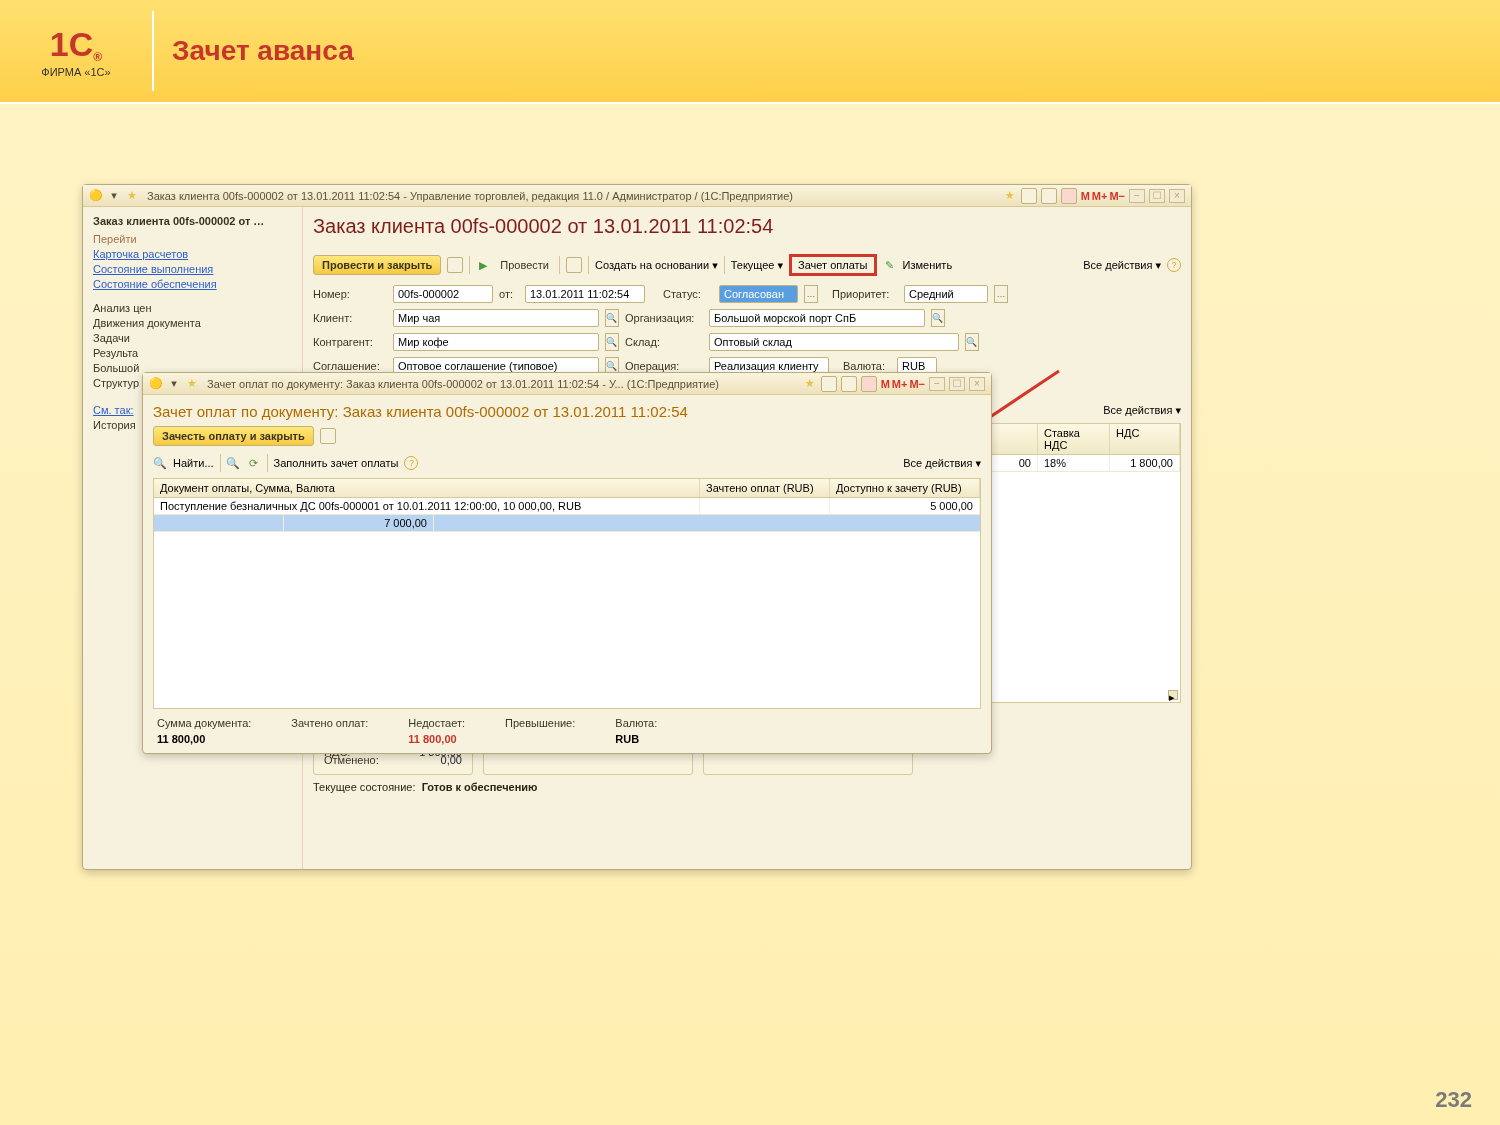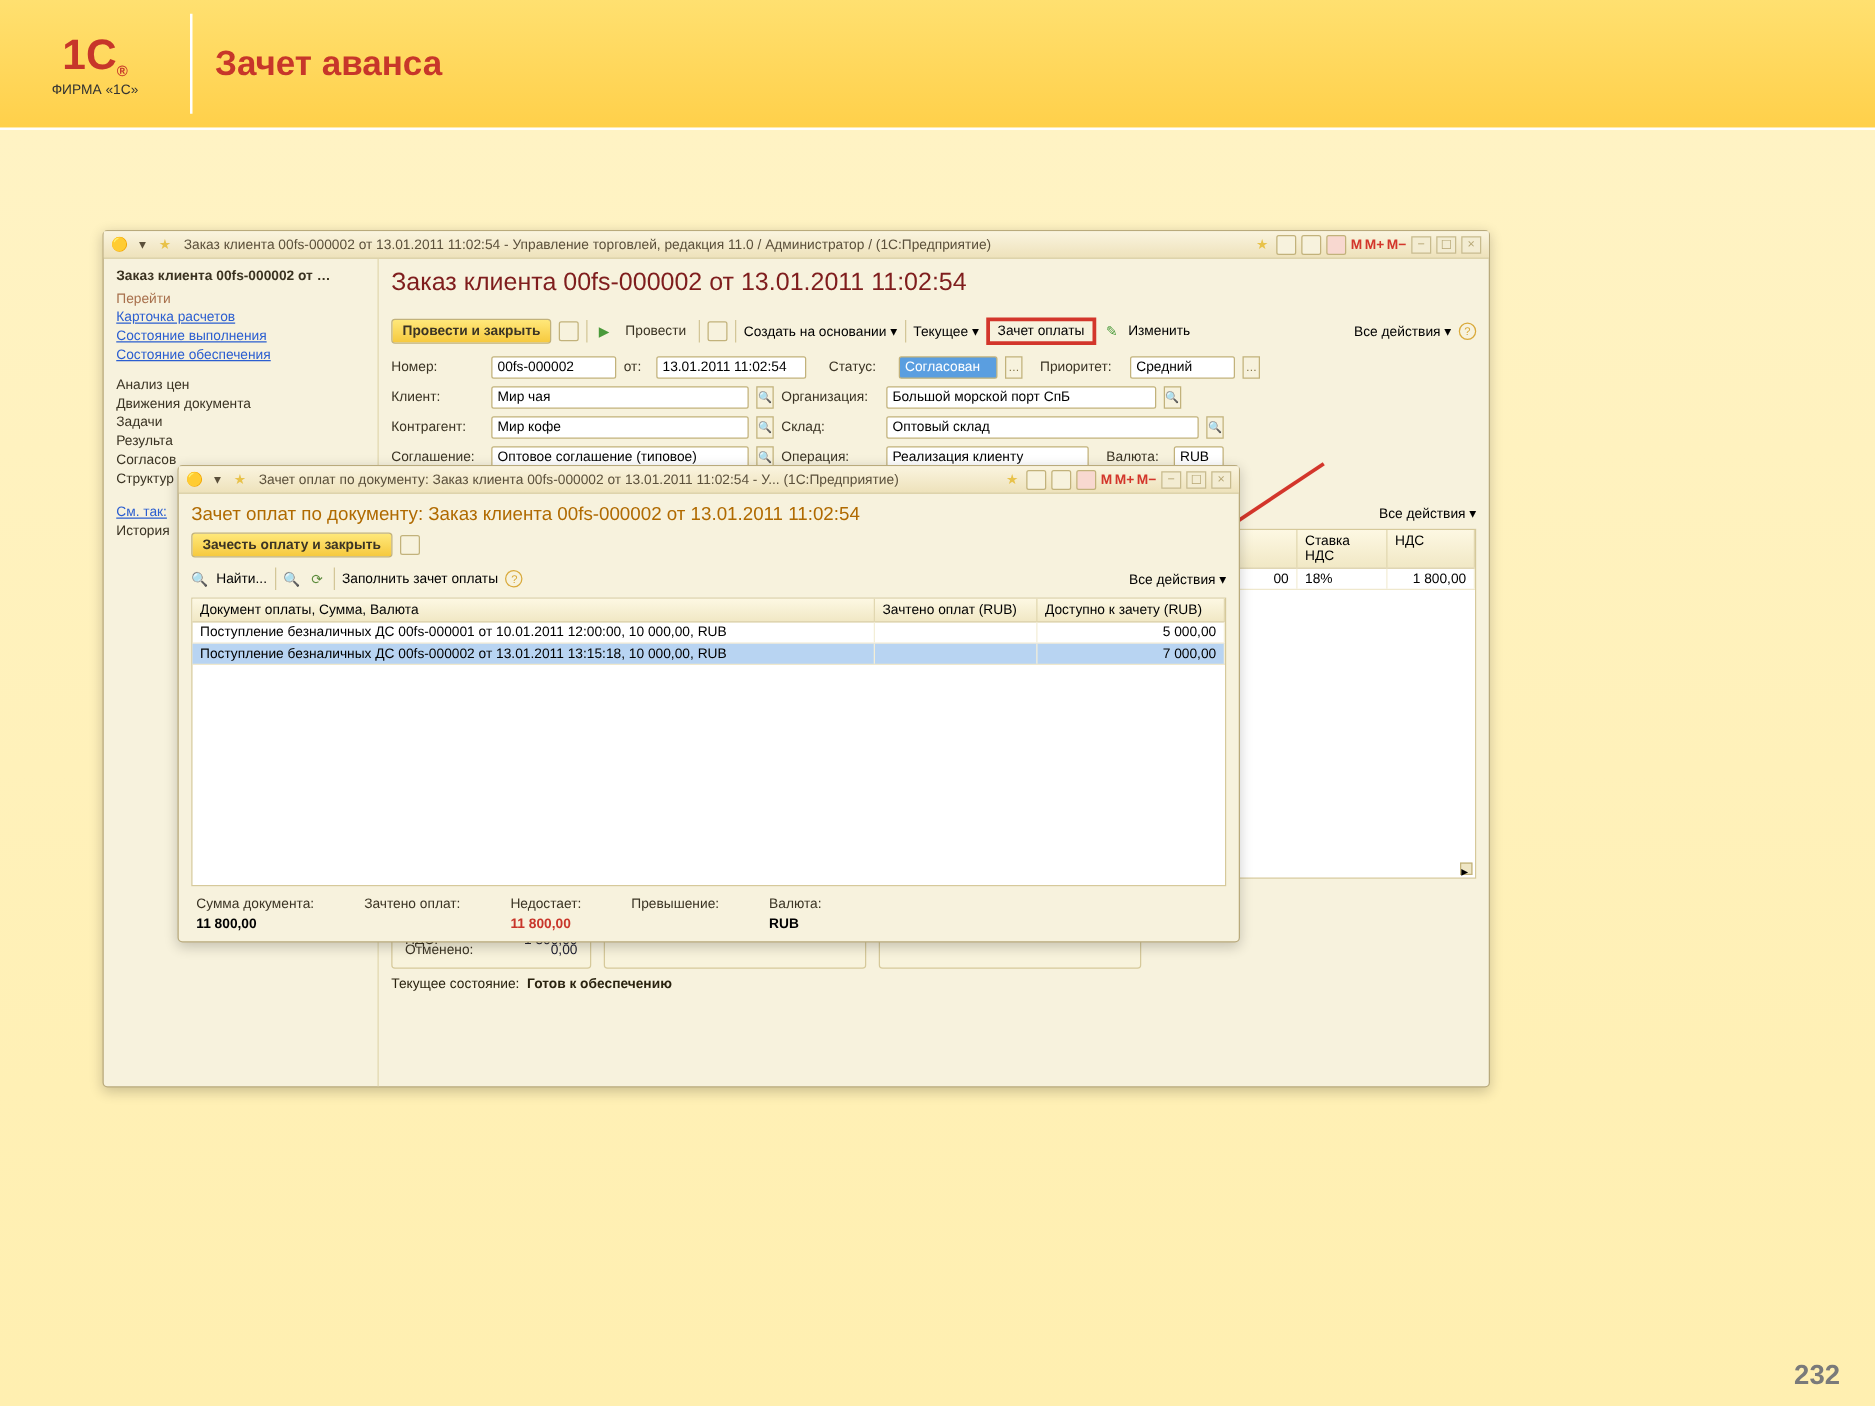--- a/index.html
+++ b/index.html
@@ -195,21 +195,21 @@
         <div class="head">Заказ клиента 00fs-000002 от …</div>
         <div class="sub">Перейти</div>
         <a class="lnk">Карточка расчетов</a>
         <a class="lnk">Состояние выполнения</a>
         <a class="lnk">Состояние обеспечения</a>
         <div style="height:6px"></div>
         <div style="margin:3px 0;color:#3b3424;cursor:pointer">Анализ цен</div>
         <div style="margin:3px 0;color:#3b3424;cursor:pointer">Движения документа</div>
         <div style="margin:3px 0;color:#3b3424;cursor:pointer">Задачи</div>
         <div style="margin:3px 0;color:#3b3424;cursor:pointer">Результа</div>
-        <div style="margin:3px 0;color:#3b3424;cursor:pointer">Согласов</div>
+        <div style="margin:3px 0;color:#3b3424;cursor:pointer">Большой</div>
         <div style="margin:3px 0;color:#3b3424;cursor:pointer">Структур</div>
         <div style="height:6px"></div>
         <div class="sub" style="text-decoration:underline;color:#2b5ed0">См. так:</div>
         <div style="margin:3px 0;color:#3b3424;cursor:pointer">История</div>
       </div>
 
       <div class="content">
         <div class="doc-title">Заказ клиента 00fs-000002 от 13.01.2011 11:02:54</div>
 
         <div class="toolbar">
@@ -264,21 +264,21 @@
           <span class="lbl" style="min-width:78px">Склад:</span>
           <span class="inp" style="width:250px">Оптовый склад</span>
           <span class="small-lookup">🔍</span>
         </div>
 
         <div class="field-row">
           <span class="lbl">Соглашение:</span>
           <span class="inp" style="width:206px">Оптовое соглашение (типовое)</span>
           <span class="small-lookup">🔍</span>
           <span class="lbl" style="min-width:78px">Операция:</span>
-          <span class="inp" style="width:162px">Реализация клиенту</span>
+          <span class="inp" style="width:120px">Реализация клиенту</span>
           <span class="lbl" style="min-width:48px;margin-left:8px">Валюта:</span>
           <span class="inp" style="width:40px">RUB</span>
         </div>
 
         <div style="display:flex;justify-content:flex-end;margin-top:26px">
           <span style="cursor:pointer">Все действия ▾</span>
         </div>
         <div class="table-area">
           <div class="thead">
             <div class="th" style="flex:1"></div>
@@ -415,21 +415,20 @@
           <div class="th" style="width:130px">Зачтено оплат (RUB)</div>
           <div class="th" style="width:150px">Доступно к зачету (RUB)</div>
         </div>
         <div class="tbody" style="flex:1">
           <div class="tr">
             <div class="td" style="flex:1">Поступление безналичных ДС 00fs-000001 от 10.01.2011 12:00:00, 10 000,00, RUB</div>
             <div class="td num" style="width:130px"></div>
             <div class="td num" style="width:150px">5 000,00</div>
           </div>
           <div class="tr selected">
-            <div class="td" style="flex:1">Поступление безналичных ДС 00fs-000002 от 13.01.2011 13:15:18, 10 000,00, RUB</div>
             <div class="td num" style="width:130px"></div>
             <div class="td num" style="width:150px">7 000,00</div>
           </div>
         </div>
       </div>
 
       <div class="pay-footer">
         <div class="col">
           <span class="k">Сумма документа:</span>
           <span class="v">11 800,00</span>

